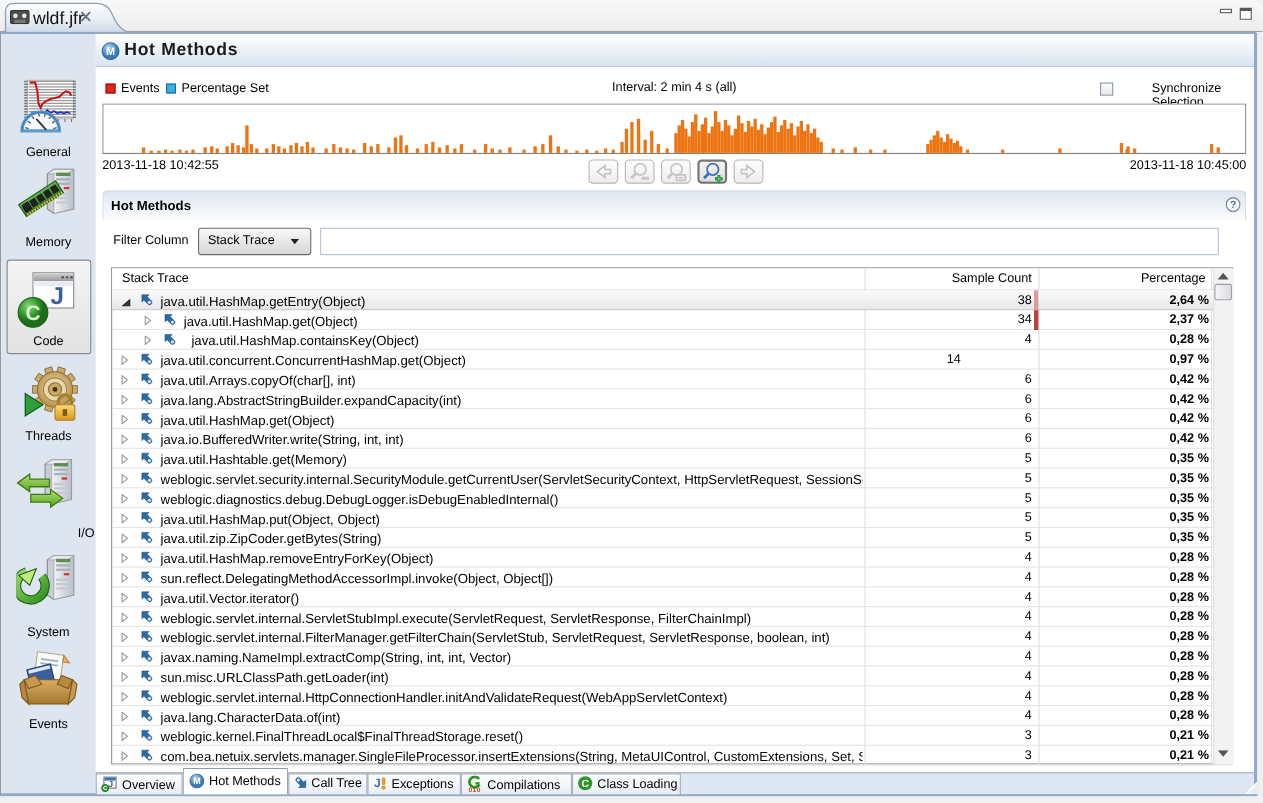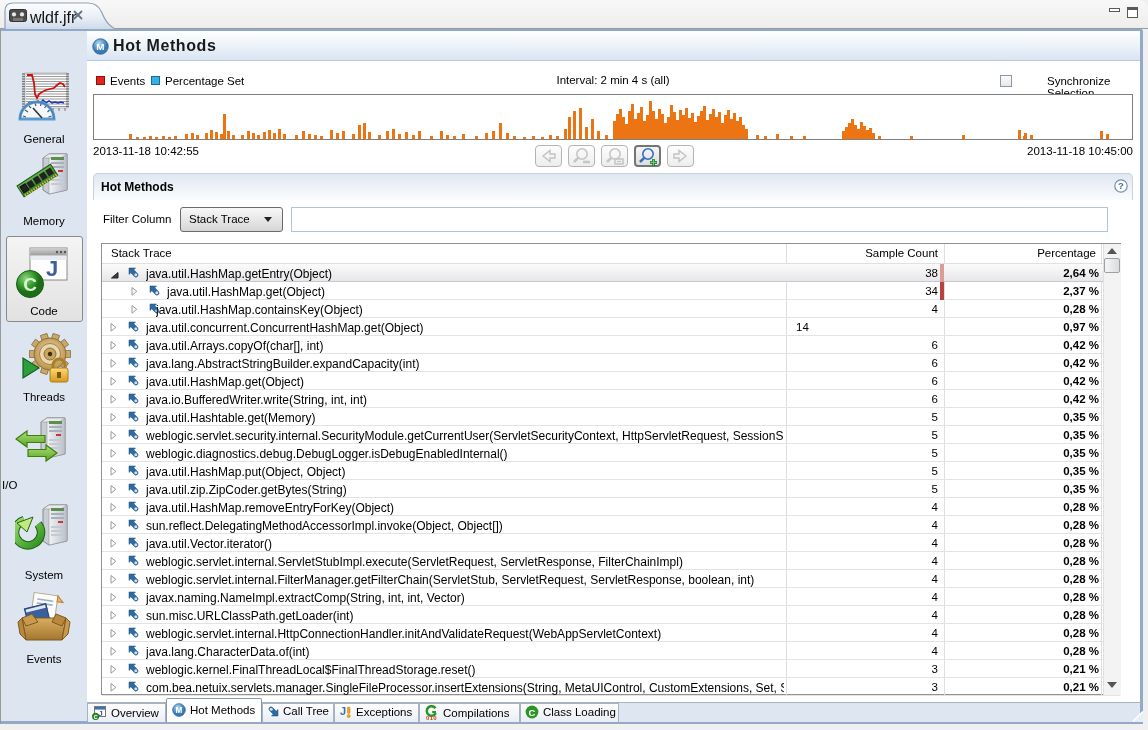--- a/index.html
+++ b/index.html
@@ -236,21 +236,21 @@
 <rect x="17" y="16" width="5" height="2" fill="#cc3333"></rect>
 <rect x="10" y="21" width="13" height="2" fill="#c4c9d2"></rect>
 <rect x="10" y="25" width="13" height="2" fill="#c4c9d2"></rect>
 <rect x="10" y="29" width="13" height="2" fill="#c4c9d2"></rect>
 </g>
 <g stroke="#3f7d12" stroke-width="1.2" fill="url(#garr)">
 <polygon points="1,25 12,17 12,21.5 30,21.5 30,28.5 12,28.5 12,33"></polygon>
 <polygon points="42,39 31,31 31,35.5 13,35.5 13,42.5 31,42.5 31,47"></polygon>
 </g>
 </svg></div>
-<div class="abs t11" style="left:2px;top:479px;width:84px;text-align:left">I/O</div>
+<div class="abs t11" style="left:2px;top:479px;width:84px;text-align:right">I/O</div>
 <div class="abs" style="left:15px;top:502px;width:58px;"><svg width="58" height="58" viewBox="0 0 58 58">
 <defs>
         <linearGradient id="sysg" x1="0" y1="0" x2="1" y2="1">
           <stop offset="0" stop-color="#9ade6c"></stop>
           <stop offset="1" stop-color="#2e8f1e"></stop>
         </linearGradient>
       </defs>
 <g transform="translate(26,3)">
 <polygon points="2,4 8,0 26,0 26,36 8,40 2,36" fill="#c8ccd4" stroke="#888"></polygon>
 <polygon points="8,0 26,0 26,36 8,40" fill="url(#srv)" stroke="#999" stroke-width="0.6"></polygon>
@@ -546,33 +546,33 @@
 <div class="abs" style="left:940px;top:282px;width:4px;height:18px;background:#b9423c"></div>
 <div class="abs" style="left:954px;top:285px;width:145px;text-align:right;font-size:11.5px;font-weight:bold">2,37 %</div>
 <div class="abs" style="left:102px;top:317px;width:1018px;height:1px;background:#e3e3e3"></div>
 <svg class="abs" style="left:131px;top:305px" width="7" height="9">
     <polygon points="1,0.5 1,8.2 5.8,4.3" fill="#fdfdfd" stroke="#9a9a9a"></polygon>
   </svg>
 <svg class="abs" style="left:149px;top:303px" width="12" height="12" viewBox="0 0 12 12">
 <path d="M1,1 L7.5,1 L5.8,2.8 L9.5,6.5 A2.1,2.1 0 1 1 6.4,9.4 L2.8,5.8 L1,7.5 Z" fill="#2d6ca2" stroke="#1c4a78" stroke-width="0.5"></path>
 <circle cx="7.8" cy="7.8" r="1.5" fill="#cfe0ee"></circle>
 </svg>
-<div class="abs t12" style="left:156px;top:303px;width:617px;white-space:nowrap;overflow:hidden">java.util.HashMap.containsKey(Object)</div>
+<div class="abs t12" style="left:174px;top:303px;width:617px;white-space:nowrap;overflow:hidden">java.util.HashMap.containsKey(Object)</div>
 <div class="abs t11" style="left:796px;top:303px;width:142px;text-align:right">4</div>
 <div class="abs" style="left:954px;top:303px;width:145px;text-align:right;font-size:11.5px;font-weight:bold">0,28 %</div>
 <div class="abs" style="left:102px;top:335px;width:1018px;height:1px;background:#e3e3e3"></div>
 <svg class="abs" style="left:110px;top:323px" width="7" height="9">
     <polygon points="1,0.5 1,8.2 5.8,4.3" fill="#fdfdfd" stroke="#9a9a9a"></polygon>
   </svg>
 <svg class="abs" style="left:128px;top:321px" width="12" height="12" viewBox="0 0 12 12">
 <path d="M1,1 L7.5,1 L5.8,2.8 L9.5,6.5 A2.1,2.1 0 1 1 6.4,9.4 L2.8,5.8 L1,7.5 Z" fill="#2d6ca2" stroke="#1c4a78" stroke-width="0.5"></path>
 <circle cx="7.8" cy="7.8" r="1.5" fill="#cfe0ee"></circle>
 </svg>
 <div class="abs t12" style="left:146px;top:321px;width:638px;white-space:nowrap;overflow:hidden">java.util.concurrent.ConcurrentHashMap.get(Object)</div>
-<div class="abs t11" style="left:796px;top:321px;width:142px;text-align:left">14</div>
+<div class="abs t11" style="left:796px;top:321px;width:142px;text-align:center">14</div>
 <div class="abs" style="left:954px;top:321px;width:145px;text-align:right;font-size:11.5px;font-weight:bold">0,97 %</div>
 <div class="abs" style="left:102px;top:353px;width:1018px;height:1px;background:#e3e3e3"></div>
 <svg class="abs" style="left:110px;top:341px" width="7" height="9">
     <polygon points="1,0.5 1,8.2 5.8,4.3" fill="#fdfdfd" stroke="#9a9a9a"></polygon>
   </svg>
 <svg class="abs" style="left:128px;top:339px" width="12" height="12" viewBox="0 0 12 12">
 <path d="M1,1 L7.5,1 L5.8,2.8 L9.5,6.5 A2.1,2.1 0 1 1 6.4,9.4 L2.8,5.8 L1,7.5 Z" fill="#2d6ca2" stroke="#1c4a78" stroke-width="0.5"></path>
 <circle cx="7.8" cy="7.8" r="1.5" fill="#cfe0ee"></circle>
 </svg>
 <div class="abs t12" style="left:146px;top:339px;width:638px;white-space:nowrap;overflow:hidden">java.util.Arrays.copyOf(char[], int)</div>

